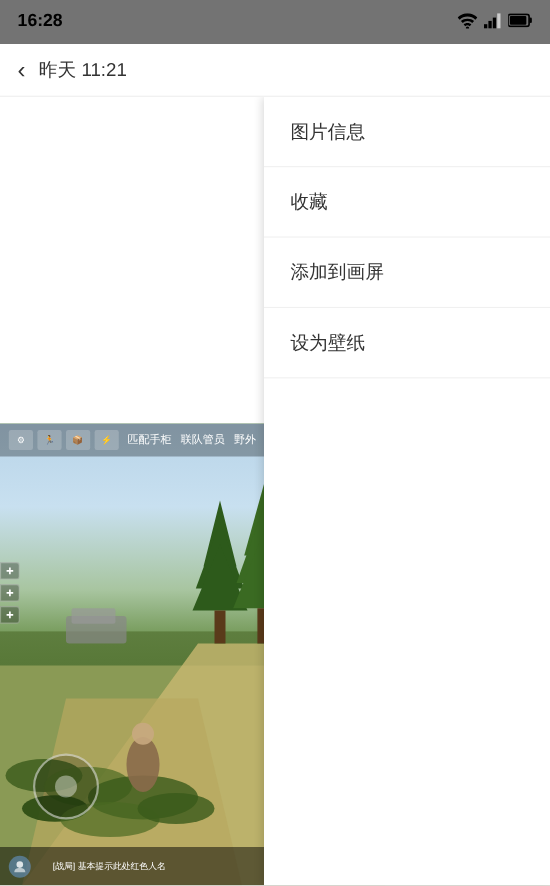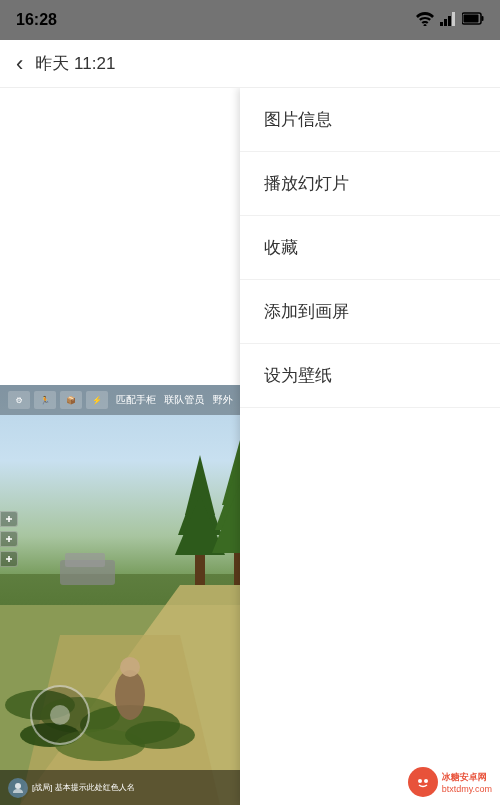--- a/index.html
+++ b/index.html
@@ -230,20 +230,21 @@
       align-items: center;
       padding: 0 8px;
       gap: 4px;
     }
 
     .game-bottom-text {
       color: #fff;
       font-size: 8px;
       white-space: nowrap;
       overflow: hidden;
+      margin-left: 16px;
     }
 
     .game-bottom-icon {
       width: 20px;
       height: 20px;
       border-radius: 50%;
       background: rgba(100,150,200,0.6);
       display: flex;
       align-items: center;
       justify-content: center;
@@ -468,41 +469,24 @@
       <span class="game-bottom-text">[战局] 基本提示此处红色人名</span>
     </div>
 
   </div>
 
   <div class="context-menu">
     <div class="menu-item">
       <span class="menu-item-text">图片信息</span>
     </div>
     <div class="menu-item">
-      <span class="menu-item-text">播放幻灯片</span>
-    </div>
-    <div class="menu-item">
       <span class="menu-item-text">收藏</span>
     </div>
     <div class="menu-item">
       <span class="menu-item-text">添加到画屏</span>
     </div>
     <div class="menu-item">
       <span class="menu-item-text">设为壁纸</span>
     </div>
   </div>
 
-  <div class="watermark">
-    <div class="watermark-logo">
-      <svg width="20" height="20" viewBox="0 0 20 20">
-        <circle cx="10" cy="10" r="8" fill="#e8523a"></circle>
-        <circle cx="7" cy="9" r="2" fill="#fff"></circle>
-        <circle cx="13" cy="9" r="2" fill="#fff"></circle>
-        <path d="M6 13 Q10 16 14 13" stroke="#fff" stroke-width="1.5" fill="none"></path>
-      </svg>
-    </div>
-    <div style="display:flex;flex-direction:column;align-items:flex-start;">
-      <span class="watermark-text" style="font-weight:bold;">冰糖安卓网</span>
-      <span class="watermark-text">btxtdmy.com</span>
-    </div>
-  </div>
 
 </div>
 
 </body></html>

